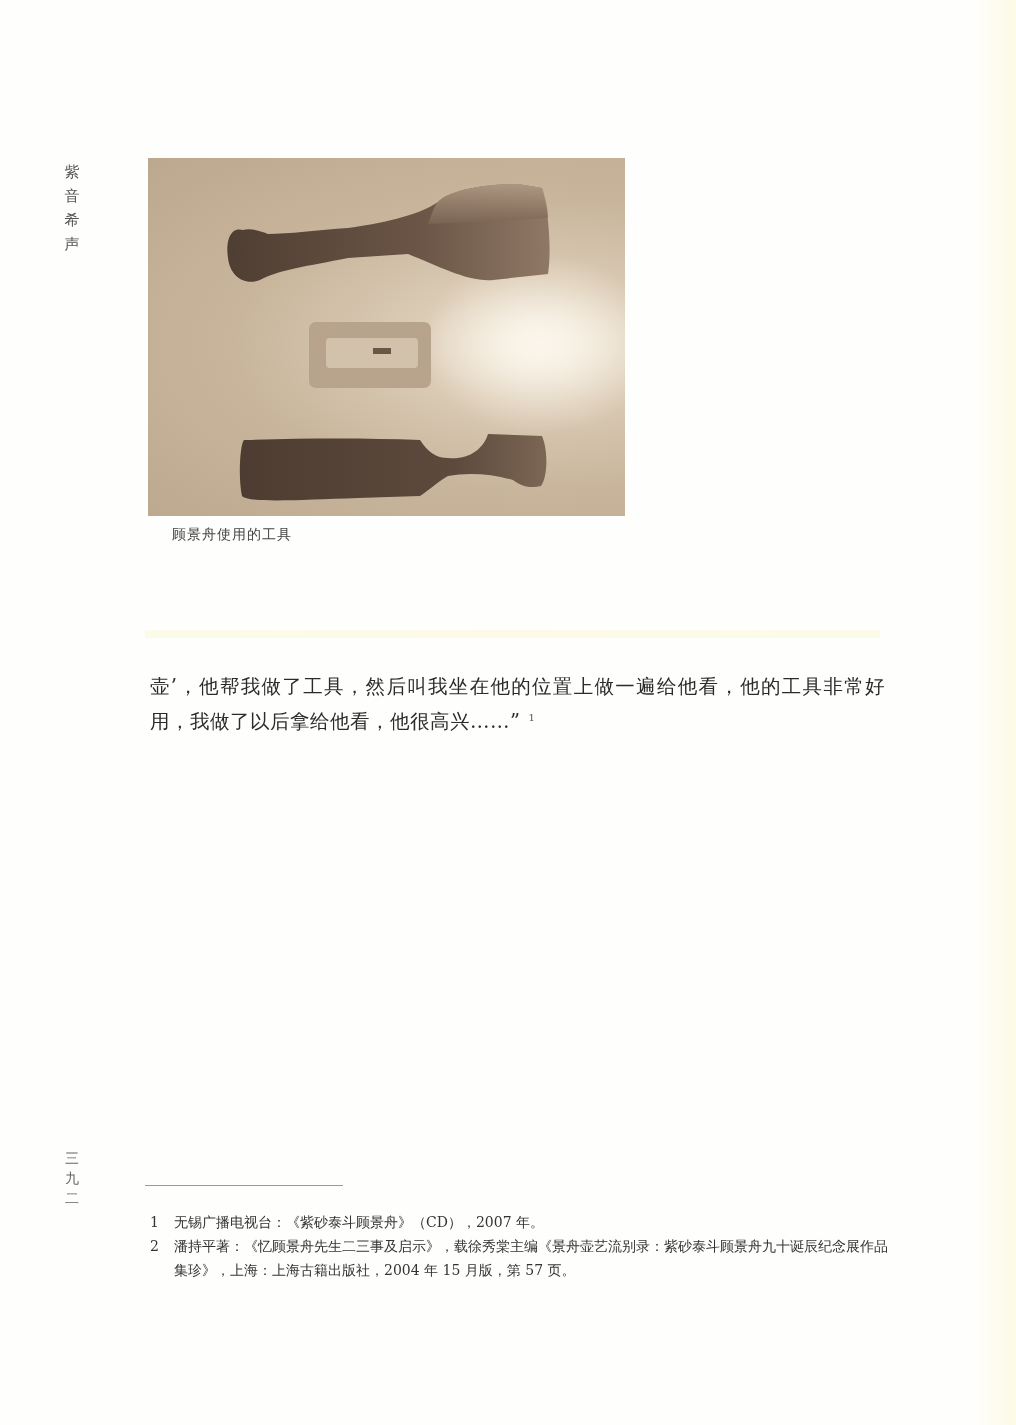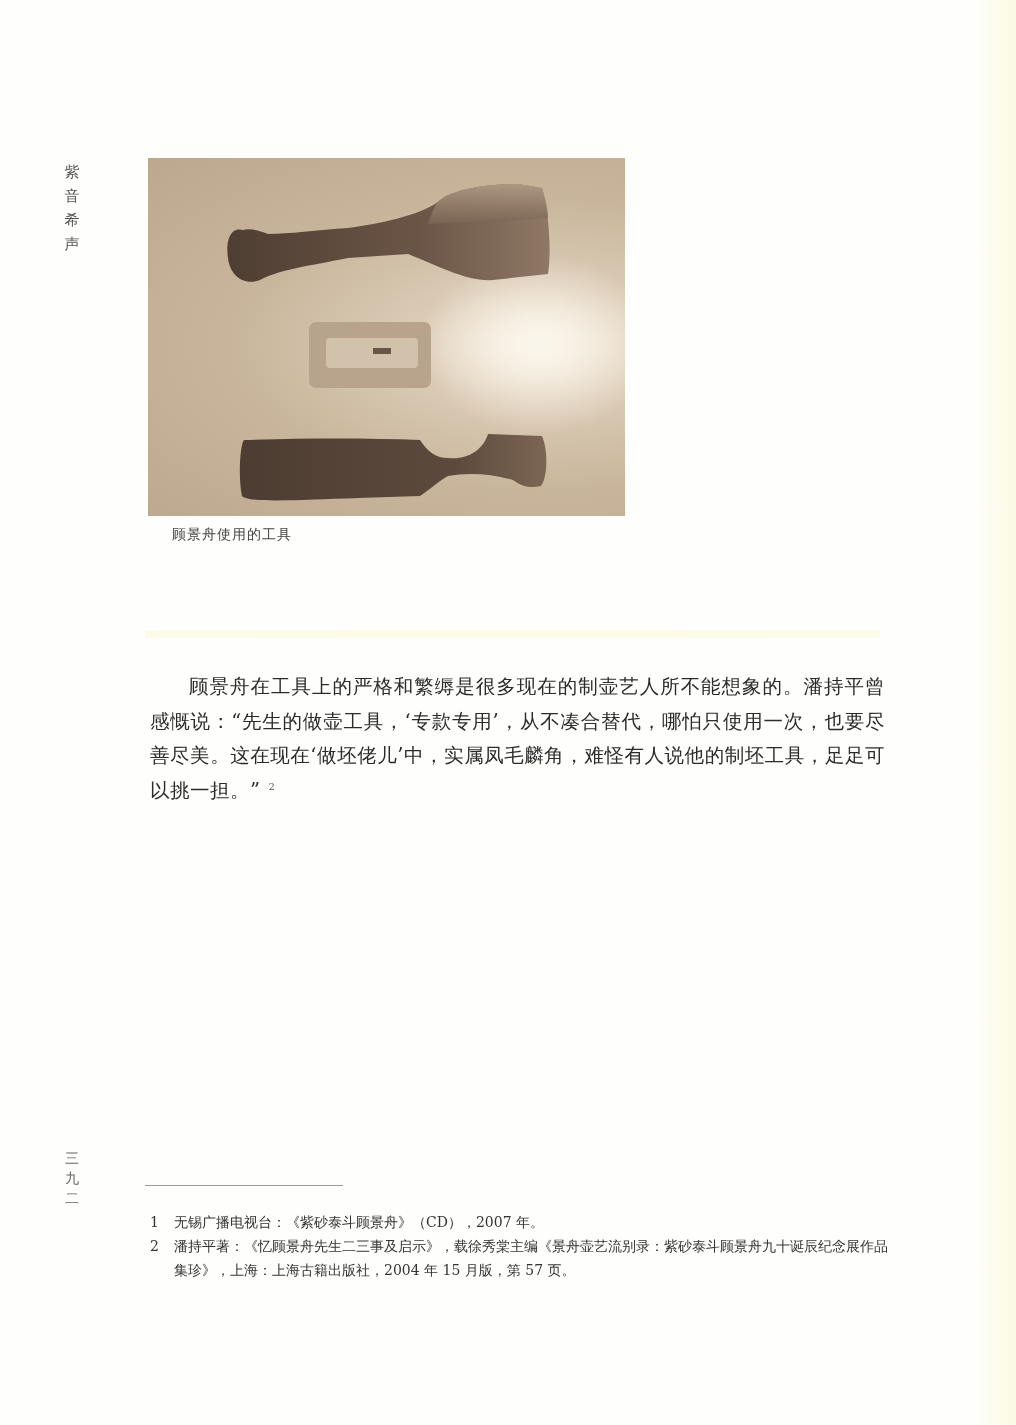--- a/index.html
+++ b/index.html
@@ -179,21 +179,21 @@
 
     <path d="M96 282 C92 286 90 320 94 338 C100 345 150 342 210 340 L272 338 C284 330 292 322 300 318 C320 314 345 316 365 322 C375 330 385 330 393 328 C400 318 400 292 394 278 L340 276 C335 292 320 302 300 300 C288 300 280 294 272 282 C220 280 160 280 96 282 Z" fill="url(#tool3)"></path>
   </svg>
 </div>
 
 <div class="figure-caption">顾景舟使用的工具</div>
 
 <div class="scan-band"></div>
 
 <div class="body-text">
-  <p class="indent"><span>顾景舟在工具上的严格和繁缛是很多现在的制壶艺人所不能想象的。潘持平曾感慨说：“先生的做壶工具，‘专款专用’，从不凑合替代，哪怕只使用一次，也要尽善尽美。这在现在‘做坯佬儿’中，实属凤毛麟角，难怪有人说他的制坯工具，足足可以挑一担。”</span><sup class="fn-ref">2</sup></p>
+  <p><span>壶’，他帮我做了工具，然后叫我坐在他的位置上做一遍给他看，他的工具非常好用，我做了以后拿给他看，他很高兴……”</span><sup class="fn-ref">1</sup></p>
 </div>
 
 <div class="page-number">
   <span>三</span>
   <span>九</span>
   <span>二</span>
 </div>
 
 <div class="footnote-rule"></div>
 

